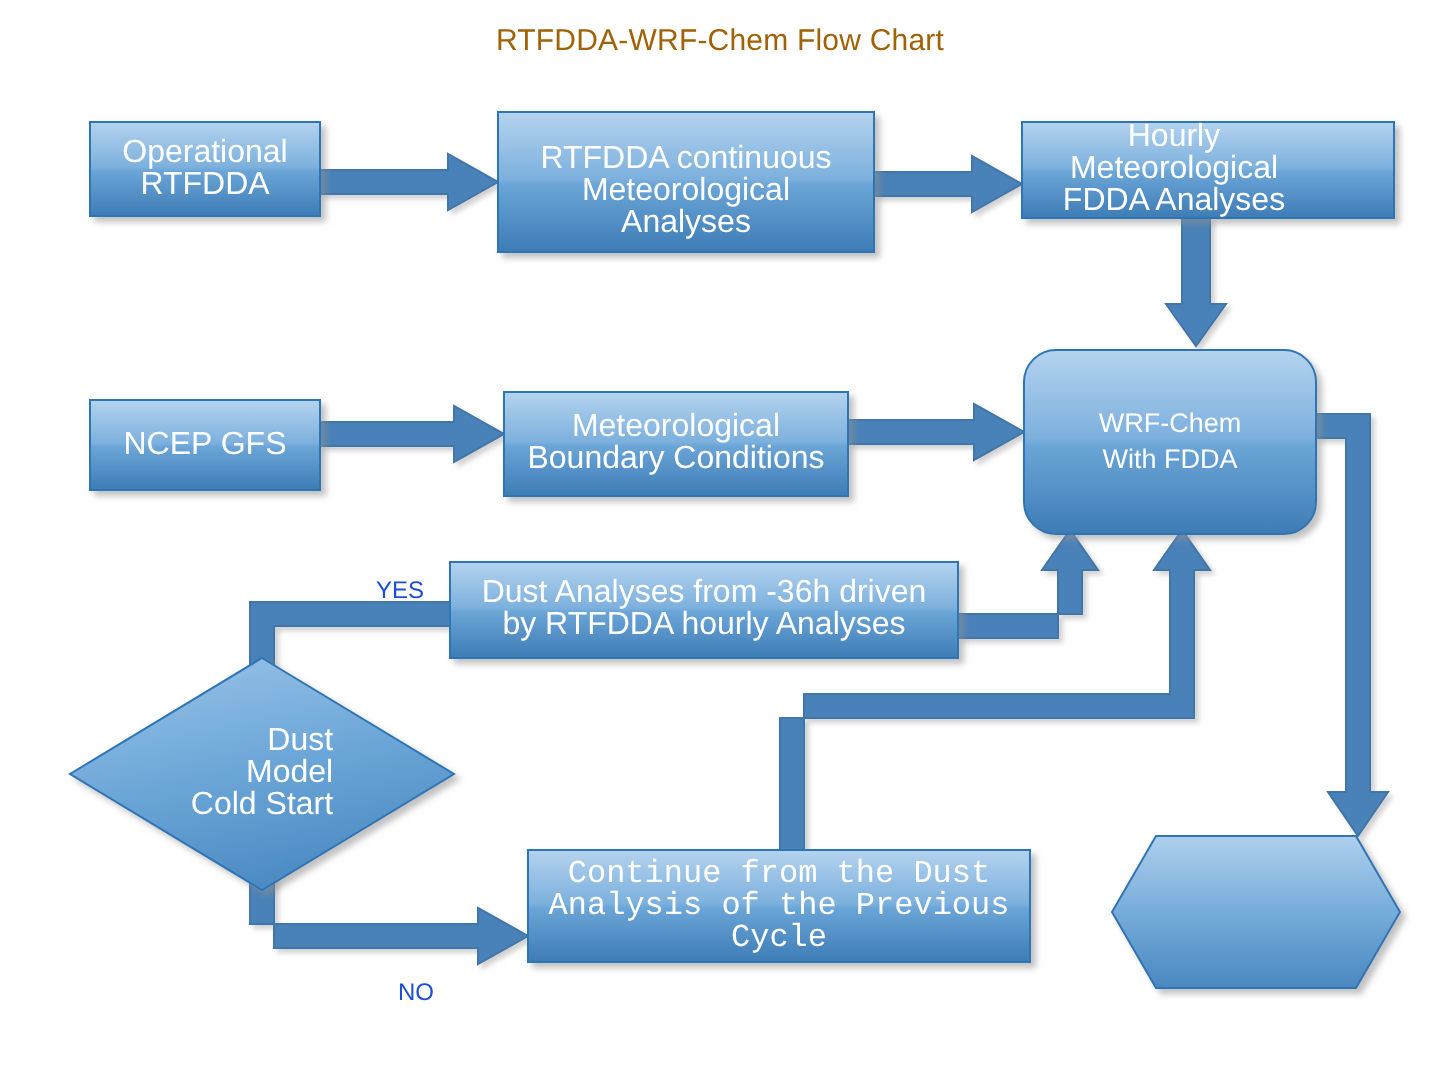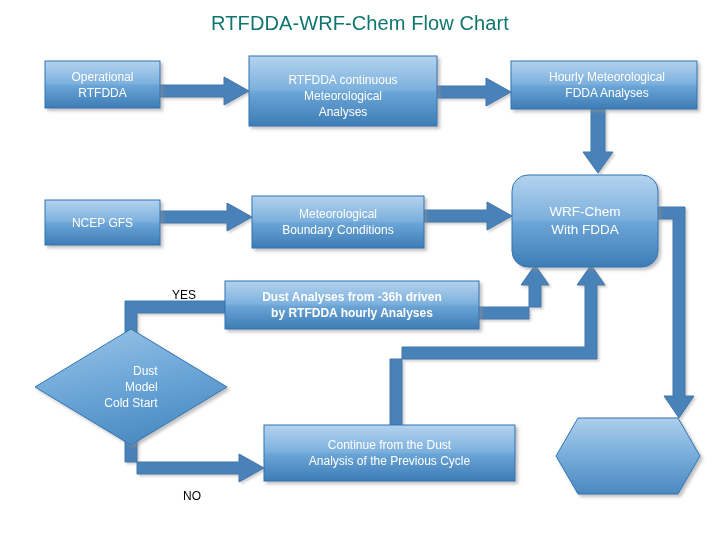--- a/index.html
+++ b/index.html
@@ -2,31 +2,31 @@
 <html><head>
 <meta charset="utf-8">
 <style>
   html,body{margin:0;padding:0;background:#ffffff;}
   body{width:720px;height:540px;overflow:hidden;
        font-family:"Liberation Sans","DejaVu Sans",sans-serif;}
   #canvas{position:relative;width:720px;height:540px;background:#fff;}
   svg{display:block;position:absolute;top:0;left:0;}
   .chart-title{
     position:absolute;left:0;top:12px;width:720px;text-align:center;
-    font-size:20px;color:#0f766e;letter-spacing:0.1px;
+    font-size:15px;color:#a16207;letter-spacing:0.1px;
   }
   .node-label{
     position:absolute;color:#ffffff;text-align:center;
-    font-size:12px;line-height:16px;white-space:pre-line;
+    font-size:16px;line-height:16px;white-space:pre-line;
     display:flex;align-items:center;justify-content:center;
     pointer-events:none;
   }
   .node-label.big{font-size:13.5px;line-height:18px;}
   .edge-label{
-    position:absolute;color:#000000;font-size:12px;text-align:center;
+    position:absolute;color:#1d4ed8;font-size:12px;text-align:center;margin-left:16px;
   }
 </style>
 </head>
 <body>
 
 <div id="canvas">
 
   <div class="chart-title">RTFDDA-WRF-Chem Flow Chart</div>
 
   <svg width="720" height="540" aria-hidden="true">
@@ -111,39 +111,39 @@
     </g>
   </svg>
 
   <div class="node-label" style="left:45px;top:61px;width:115px;height:47px;">Operational
 RTFDDA</div>
 
   <div class="node-label" style="left:249px;top:56px;width:188px;height:80px;">RTFDDA continuous
 Meteorological
 Analyses</div>
 
-  <div class="node-label" style="left:511px;top:61px;width:152px;height:48px;padding-left:20px;">Hourly Meteorological
+  <div class="node-label" style="left:511px;top:61px;width:152px;height:48px;">Hourly Meteorological
 FDDA Analyses</div>
 
   <div class="node-label" style="left:45px;top:200px;width:115px;height:45px;">NCEP GFS</div>
 
   <div class="node-label" style="left:252px;top:196px;width:172px;height:52px;">Meteorological
 Boundary Conditions</div>
 
   <div class="node-label big" style="left:512px;top:175px;width:146px;height:92px;">WRF-Chem
 With FDDA</div>
 
-  <div class="node-label" style="left:225px;top:281px;width:254px;height:48px;font-weight:bold;">Dust Analyses from -36h driven
+  <div class="node-label" style="left:225px;top:281px;width:254px;height:48px;">Dust Analyses from -36h driven
 by RTFDDA hourly Analyses</div>
 
   <div class="node-label" style="left:35px;top:329px;width:192px;height:116px;text-align:right;">Dust
 Model
 Cold Start</div>
 
-  <div class="node-label" style="left:264px;top:425px;width:251px;height:56px;">Continue  from the Dust
+  <div class="node-label" style="left:264px;top:425px;width:251px;height:56px;font-family:Liberation Mono, monospace;">Continue  from the Dust
 Analysis of the Previous Cycle</div>
 
 
   <div class="edge-label" style="left:164px;top:288px;width:40px;">YES</div>
 
   <div class="edge-label" style="left:175px;top:489px;width:34px;">NO</div>
 
 </div>
 
 </body></html>

